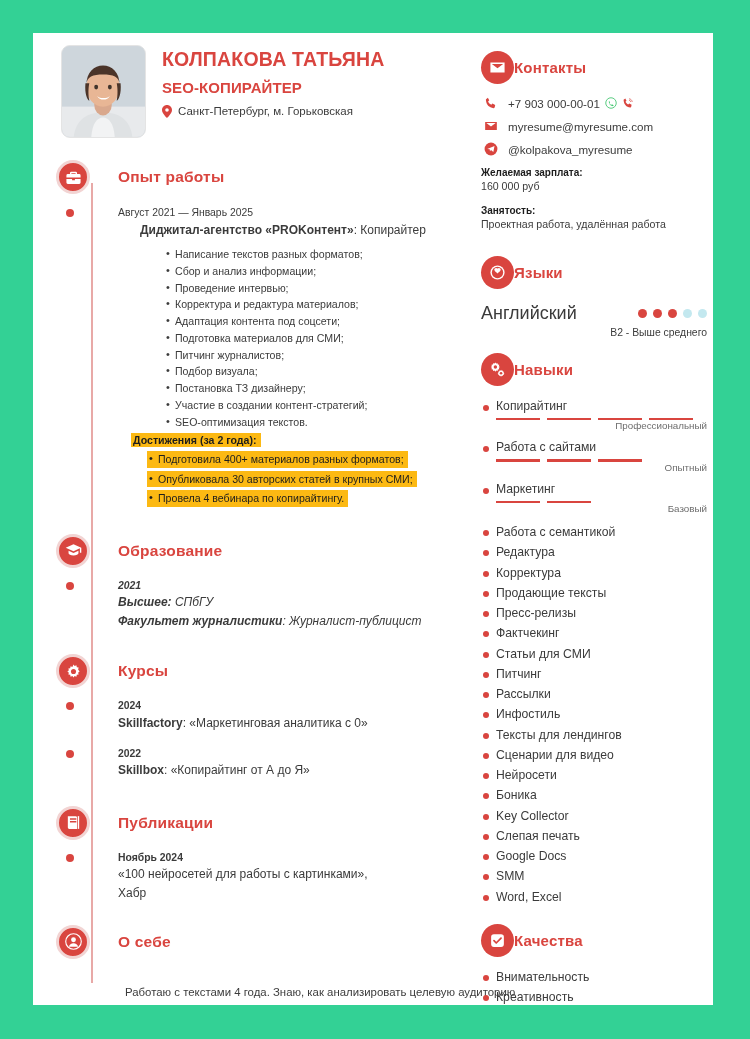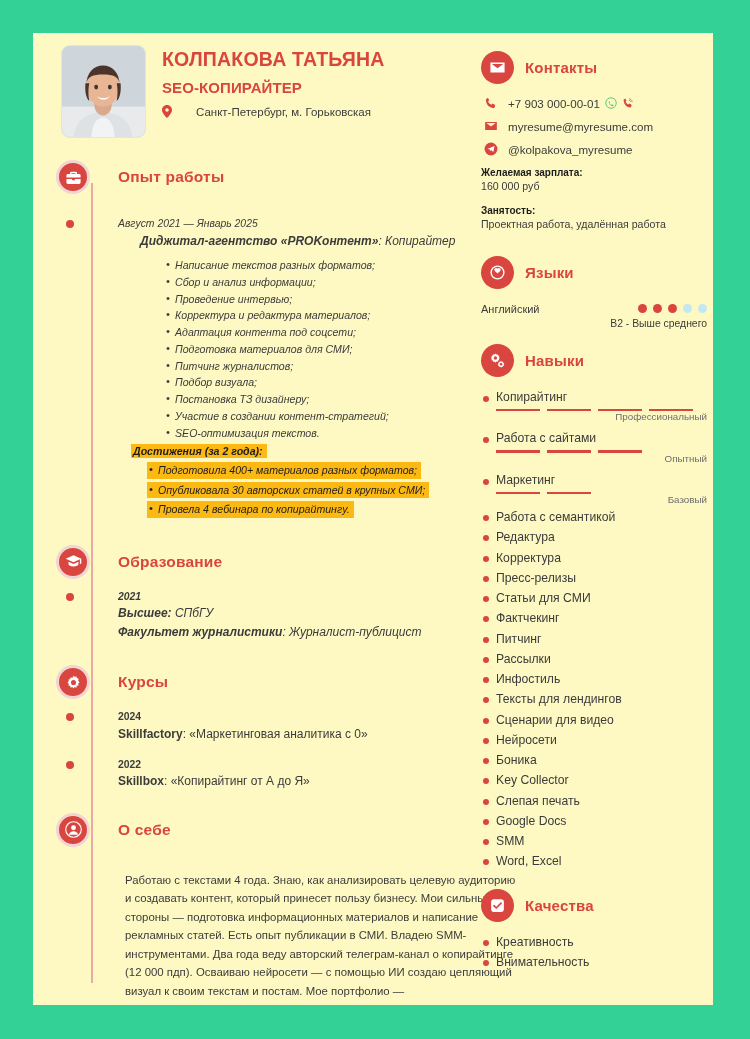--- a/index.html
+++ b/index.html
@@ -7,21 +7,21 @@
     width:750px; height:1039px;
     background:#33d195;
     font-family:"Liberation Sans", sans-serif;
     -webkit-font-smoothing:antialiased;
     overflow:hidden;
   }
   .page {
     position:absolute;
     left:33px; top:33px;
     width:680px; height:972px;
-    background:#fef9c3;
+    background:#ffffff;
     overflow:hidden;
   }
 
   
   .cols { display:flex; width:100%; height:100%; }
   .left { width:432px; position:relative; padding-left:0; }
   .right { width:248px; position:relative; padding-top:14px; }
 
   
   .hdr { display:flex; gap:16px; padding:12px 0 0 28px; }
@@ -33,21 +33,21 @@
   .photo svg { display:block; width:100%; height:100%; }
   .hdr-txt { padding-top:4px; }
   .name {
     color:#d9453f; font-size:19.5px; font-weight:bold;
     letter-spacing:.2px; line-height:1.1;
   }
   .role {
     color:#d9453f; font-size:15px; font-weight:bold;
     margin-top:9px; letter-spacing:.1px;
   }
-  .loc { display:flex; align-items:center; gap:24px; margin-top:9px; }
+  .loc { display:flex; gap:6px; margin-top:9px; }
   .loc-txt { color:#3b3b3b; font-size:11.5px; }
 
   
   .rail {
     position:absolute; left:58px; top:150px;
     width:1.6px; height:800px; background:#e8a9a7;
   }
   .tl-block { position:relative; padding-left:85px; }
   .tl-head { position:relative; height:34px; margin-bottom:2px; }
   .tl-icon {
@@ -96,40 +96,40 @@
     content:"•"; position:absolute; left:2px; top:-1px; font-size:11px;
   }
 
   .about-txt {
     font-size:11.4px; color:#3b3b3b; line-height:1.62;
     padding-left:7px; padding-top:22px; width:400px;
   }
 
   
   .r-block { padding-left:16px; margin-bottom:2px; }
-  .r-head { display:flex; align-items:center; gap:11px; height:40px; }
+  .r-head { display:flex; align-items:center; height:40px; }
   .r-icon {
     width:33px; height:33px; border-radius:50%;
     background:#d9453f; display:flex; align-items:center; justify-content:center;
     flex:none;
   }
   .r-icon svg { width:17px; height:17px; fill:#fff; }
   .r-title { color:#d9453f; font-size:15px; font-weight:bold; letter-spacing:.2px; }
 
   .c-row { display:flex; align-items:center; gap:10px; margin-top:9px; padding-left:2px; }
   .c-ico { width:15px; display:flex; justify-content:center; flex:none; }
   .c-ico svg { width:14px; height:14px; }
   .c-txt { font-size:11.6px; color:#3b3b3b; display:flex; align-items:center; gap:5px; }
   .mini { width:12px; height:12px; flex:none; }
 
   .f-label { font-size:10px; font-weight:bold; color:#1d1d1d; margin-top:11px; }
   .f-val { font-size:10.6px; color:#3b3b3b; margin-top:1px; line-height:1.45; }
 
   .lang-row { display:flex; align-items:center; justify-content:space-between; margin-top:10px; padding-right:6px; }
-  .lang-name { font-size:11px; color:#3b3b3b; }
+  .lang-name { font-size:18px; color:#3b3b3b; }
   .dots { display:flex; gap:6px; }
   .dot { width:9px; height:9px; border-radius:50%; }
   .dot.on { background:#d9453f; }
   .dot.off { background:#c3e8ef; }
   .lang-lvl { font-size:10.4px; color:#3b3b3b; text-align:right; padding-right:6px; margin-top:3px; }
 
   .sk-item { margin-top:9px; padding-left:2px; }
   .sk-name { font-size:12.2px; color:#3b3b3b; position:relative; padding-left:13px; }
   .sk-name:before {
     content:""; position:absolute; left:0; top:6px;
@@ -189,21 +189,21 @@
 
       <div class="tl-block" style="margin-top:22px;">
         <div class="tl-head">
           <span class="tl-icon">
             <svg viewBox="0 0 24 24">
                 <path d="M9 4h6a2 2 0 0 1 2 2v1h3a2 2 0 0 1 2 2v3H2V9a2 2 0 0 1 2-2h3V6a2 2 0 0 1 2-2zm0 3h6V6H9zM2 14h8v2h4v-2h8v5a2 2 0 0 1-2 2H4a2 2 0 0 1-2-2z"></path>
               </svg>
           </span>
           <span class="sec-title">Опыт работы</span>
         </div>
-        <div class="entry" style="margin-top:22px;font-style:italic;">
+        <div class="entry" style="margin-top:11px;">
           <span class="tl-dot"></span>
           <div class="e-date">Август 2021 — Январь 2025</div>
           <div class="e-main">
             <b>Диджитал-агентство «PROKонтент»</b><span>: Копирайтер</span>
           </div>
           <ul class="duties">
             <li>Написание текстов разных форматов;</li>
             <li>Сбор и анализ информации;</li>
             <li>Проведение интервью;</li>
             <li>Корректура и редактура материалов;</li>
@@ -264,20 +264,36 @@
         </div>
         <div class="entry" style="margin-top:13px;">
           <span class="tl-dot"></span>
           <div class="e-date b">2022</div>
           <div class="e-line" style="width:230px;">
             <b>Skillbox</b><span>: «Копирайтинг от А до Я»</span>
           </div>
         </div>
       </div>
 
+      <div class="tl-block" style="margin-top:26px;">
+        <div class="tl-head">
+          <span class="tl-icon">
+            <svg viewBox="0 0 24 24">
+                <path d="M4 3h11a2 2 0 0 1 2 2v16H6a2 2 0 0 1-2-2zm3 3v2h9V6zm0 4v2h9v-2z"></path>
+                <path d="M18 3h2v18h-2z"></path>
+              </svg>
+          </span>
+          <span class="sec-title">Публикации</span>
+        </div>
+        <div class="entry" style="margin-top:10px;">
+          <span class="tl-dot"></span>
+          <div class="e-date b">Ноябрь 2024</div>
+          <div class="e-line" style="width:265px;">«100 нейросетей для работы с картинками», Хабр</div>
+        </div>
+      </div>
 
       <div class="tl-block" style="margin-top:22px;">
         <div class="tl-head">
           <span class="tl-icon">
             <svg viewBox="0 0 24 24">
                 <circle cx="12" cy="12" r="11" fill="none" stroke="#fff" stroke-width="1.6"></circle>
                 <circle cx="12" cy="9.5" r="3.4"></circle>
                 <path d="M5.5 19.5c.6-3.6 3.3-5.2 6.5-5.2s5.9 1.6 6.5 5.2z"></path>
               </svg>
           </span>
@@ -404,27 +420,28 @@
 
         <div class="sk-item">
           <div class="sk-name">Маркетинг</div>
           <div class="sk-bar">
             <span class="sk-seg"></span>
             <span class="sk-seg"></span>
           </div>
           <div class="sk-lvl">Базовый</div>
         </div>
 
-        <ul class="simple" style="margin-top:2px;">
+        <ul class="simple" style="margin-top:8px;">
           <li>Работа с семантикой</li>
           <li>Редактура</li>
           <li>Корректура</li>
+          <li>Продающие тексты</li>
           <li>Пресс-релизы</li>
+          <li>Фактчекинг</li>
           <li>Статьи для СМИ</li>
-          <li>Фактчекинг</li>
           <li>Питчинг</li>
           <li>Рассылки</li>
           <li>Инфостиль</li>
           <li>Тексты для лендингов</li>
           <li>Сценарии для видео</li>
           <li>Нейросети</li>
           <li>Боника</li>
           <li>Key Collector</li>
           <li>Слепая печать</li>
           <li>Google Docs</li>
@@ -437,21 +454,21 @@
         <div class="r-head">
           <span class="r-icon">
             <svg viewBox="0 0 24 24">
                 <rect x="3" y="3" width="18" height="18" rx="4" fill="#fff"></rect>
                 <path d="M7 12.2l3.2 3.3L17 8.6" fill="none" stroke="#d9453f" stroke-width="2.4" stroke-linecap="round" stroke-linejoin="round"></path>
               </svg>
           </span>
           <span class="r-title">Качества</span>
         </div>
         <ul class="simple">
+          <li>Внимательность</li>
           <li>Креативность</li>
-          <li>Внимательность</li>
 
         </ul>
       </div>
 
     </div>
   </div>
 </div>
 
 </body></html>

